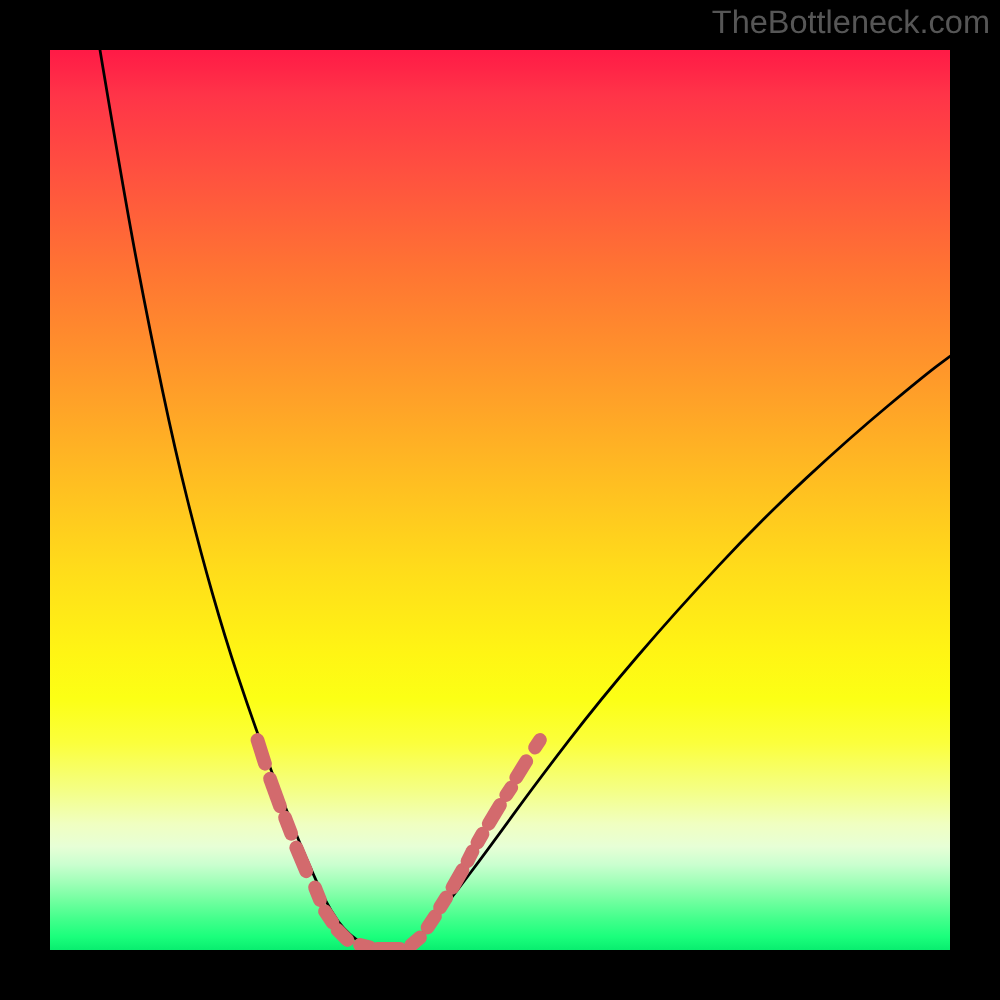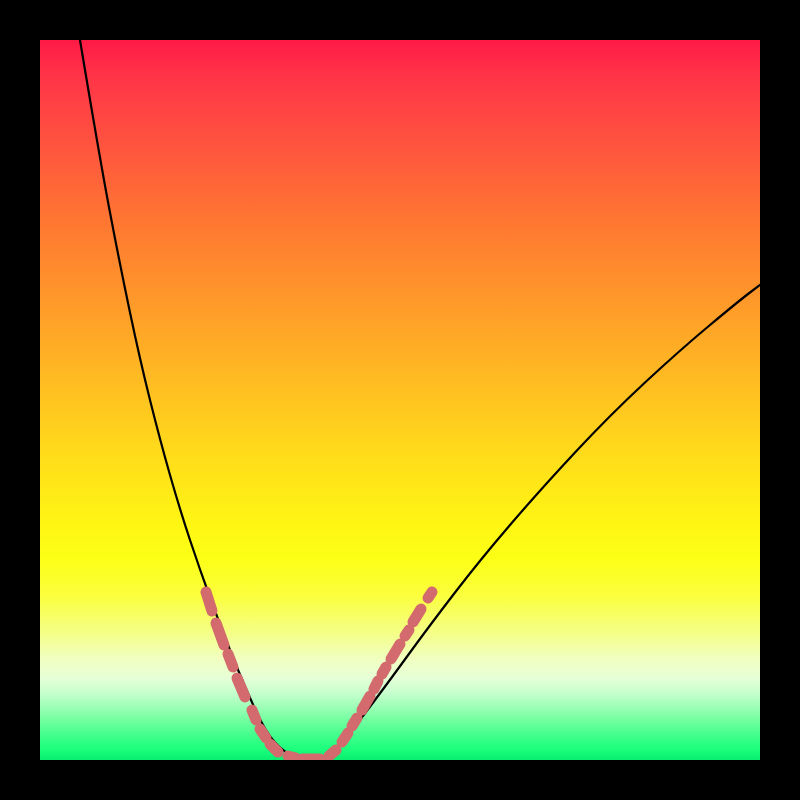--- a/index.html
+++ b/index.html
@@ -75,20 +75,21 @@
     stroke: #d36a6d;
     stroke-width: 11;
     stroke-linecap: round;
     fill: none;
   }
 </style>
 </head>
 <body>
 
 <div class="outer">
+  <div class="watermark">TheBottleneck.com</div>
   <div class="plot-area">
     <div class="gradient"></div>
     <svg class="plot" viewBox="0 0 720 720">
       <g>
         <path id="main-curve" class="curve" d="M 40 0 Q 60 120 70 172.5 Q 80 225 90 272.5 Q 100 320 110 360 Q 120 400 130 435 Q 140 470 150 500 Q 160 530 170 557.5 Q 180 585 190 610 Q 200 635 205 646.5 Q 210 658 215 669 Q 220 680 225 688.5 Q 230 697 235 702.5 Q 240 708 245 711.5 Q 250 715 250 715 Q 250 715 254 716.5 Q 258 718 262 718.5 Q 266 719 270 719 Q 274 719 278 718.5 Q 282 718 286 716.5 Q 290 715 290 715 Q 290 715 295 710 Q 300 705 310 692.5 Q 320 680 335 660 Q 350 640 370 612.5 Q 390 585 415 552.5 Q 440 520 470 485 Q 500 450 535 412.5 Q 570 375 605 342.5 Q 640 310 670 285 Q 700 260 710 252.5 L 720 245"></path>
       </g>
       <g id="dash-layer">
           <line x1="166" y1="552" x2="172" y2="571" class="dash-seg"></line>
           <line x1="176" y1="583" x2="184" y2="605" class="dash-seg"></line>
           <line x1="188" y1="614" x2="193" y2="627" class="dash-seg"></line>

